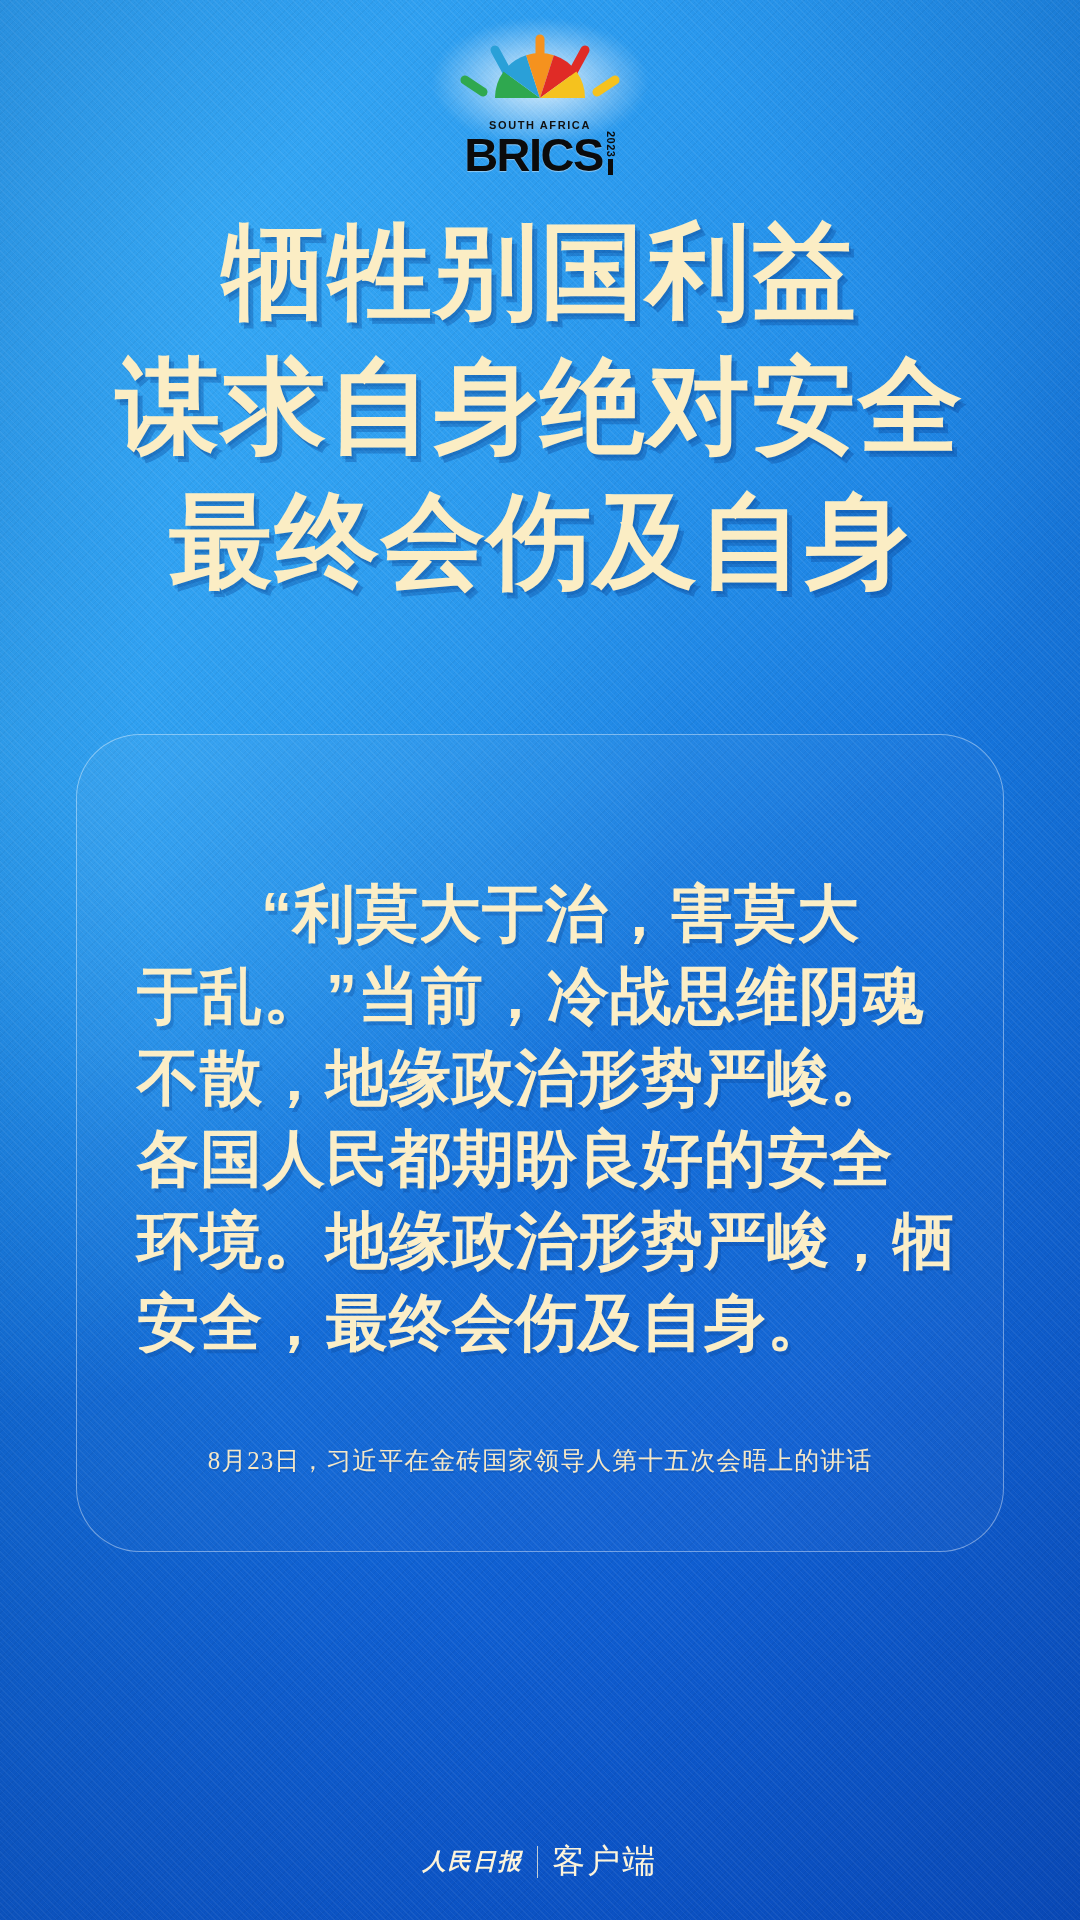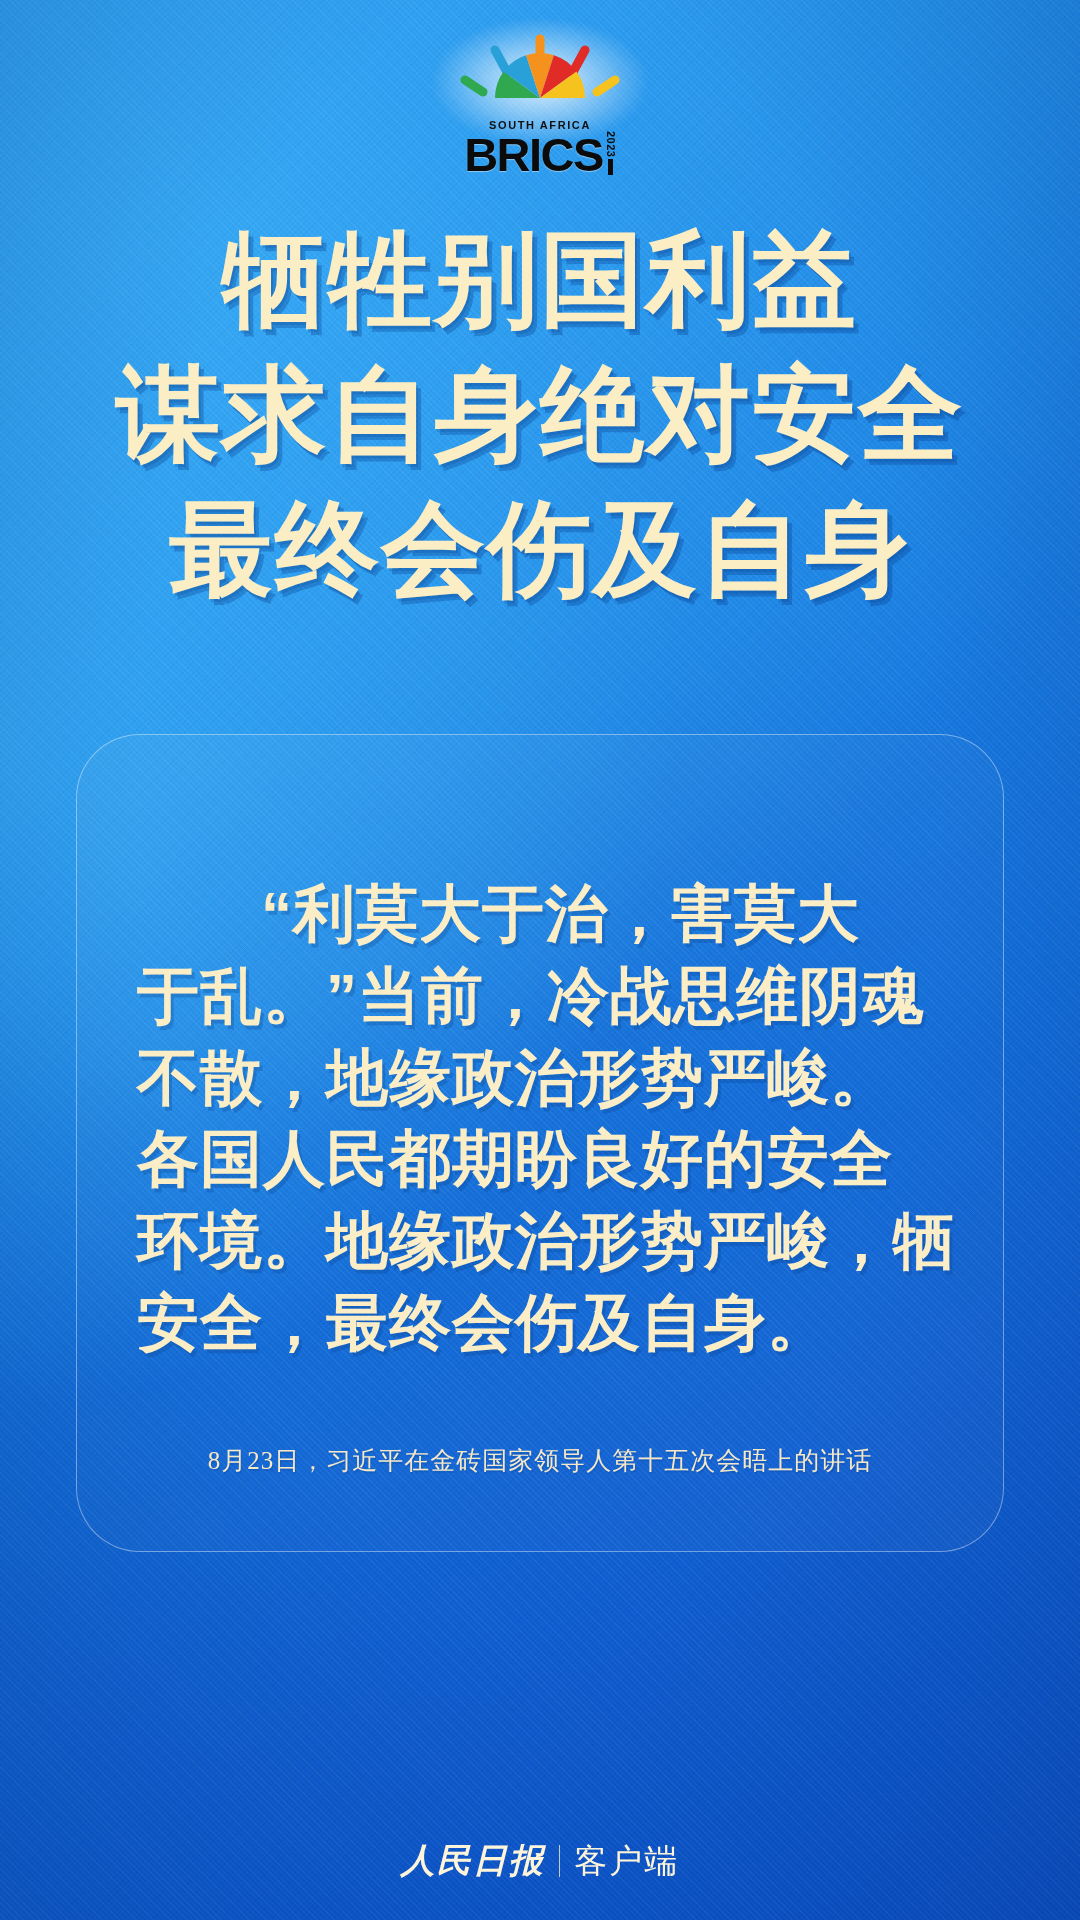--- a/index.html
+++ b/index.html
@@ -84,21 +84,21 @@
     color:#101010;
   }
 
   
   #headline {
     position:absolute; left:0; right:0; top:212px;
     text-align:center;
   }
   .hl-line {
     color:#fbedc4;
-    font-family:Liberation Serif, serif;
+    font-family:Liberation Mono, monospace;
     font-weight:bold;
     font-size:104px;
     line-height:1.30;
     letter-spacing:2px;
     text-shadow:
       5px 6px 0 rgba(7,60,140,.30),
       2px 3px 0 rgba(7,60,140,.20);
     white-space:nowrap;
   }
 
@@ -141,21 +141,21 @@
 
   
   #footer {
     position:absolute; left:0; right:0; bottom:36px;
     display:flex; align-items:center; justify-content:center; gap:14px;
   }
   .pd-name {
     font-family:"Liberation Serif", serif;
     font-style:italic;
     font-weight:bold;
-    font-size:34px;
+    font-size:23px;
     letter-spacing:2px;
     color:#fdf4da;
   }
   .pd-div {
     width:1.6px; height:32px;
     background:rgba(253,244,218,.75);
   }
   .pd-app {
     font-family:"Liberation Sans", sans-serif;
     font-weight:normal;

